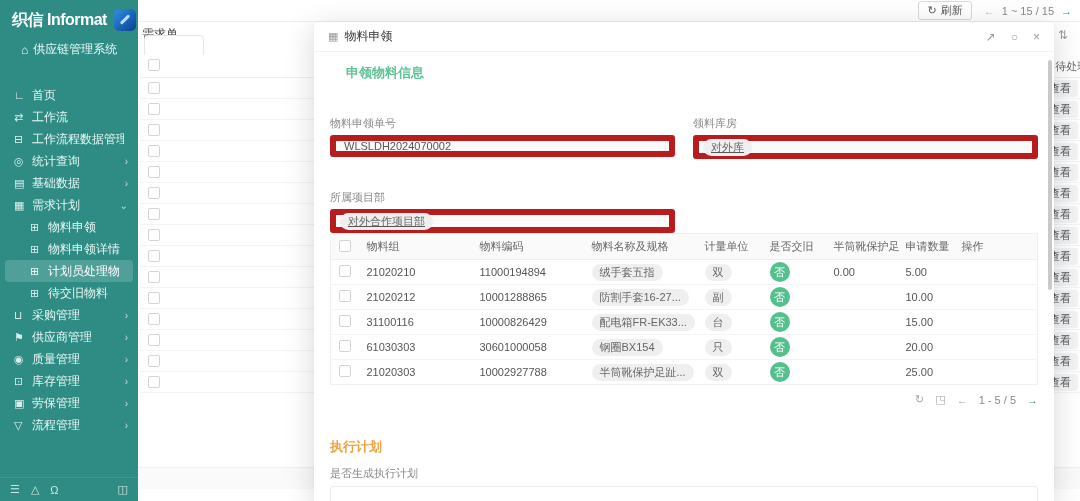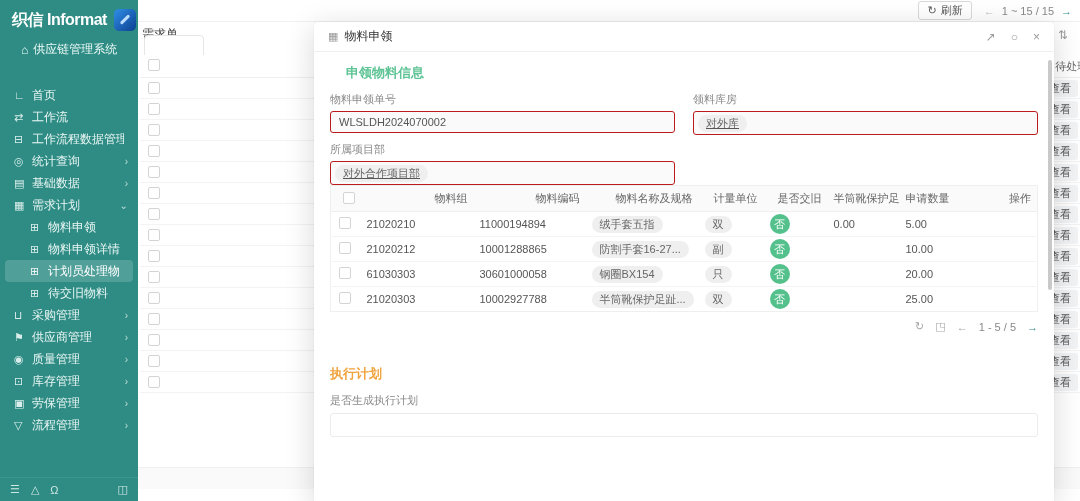--- a/index.html
+++ b/index.html
@@ -57,33 +57,33 @@
   .modal-actions span { cursor:pointer; }
   .modal-body { padding:8px 16px 0; position:relative; }
   .modal-vscroll { position:absolute; right:2px; top:38px; width:4px; height:230px; background:#c9c9c9; border-radius:2px; z-index:11; cursor:pointer; }
 
   .sec-title { font-size:13px; font-weight:bold; margin:4px 0 10px; }
   .sec-title.green { color:#5ec495;margin-left:16px; }
   .sec-title.orange { color:#f0a43e; margin-top:32px; }
 
   .field-grid { display:grid; grid-template-columns:1fr 1fr; column-gap:18px; row-gap:7px; }
   .field.full { grid-column:1 / -1; }
-  .field label { display:block; font-size:11px; color:#8a8a8a; margin-bottom:4px; }
-  .input { height:22px; background:#fafafa; border:1px solid #b91c1c; border-radius:3px; display:flex; align-items:center; padding:0 8px; font-size:11px; color:#555; }
+  .field label { display:block; font-size:11px; color:#8a8a8a; margin-bottom:4px;margin-top:24px; }
+  .input { height:22px; background:#fafafa; border:6px solid #b91c1c; border-radius:3px; display:flex; align-items:center; padding:0 8px; font-size:11px; color:#555; }
   .input.white { background:#fff; padding:0 10px; }
   .input.boxed { padding:0 4px; height:24px;text-decoration:underline; }
   .placeholder { color:#c3c3c3; }
   .tag { background:#efefef; border-radius:9px; padding:1px 8px; font-size:11px; color:#666; white-space:nowrap; display:inline-block; }
   .pill { background:#54c18c; color:#fff; border-radius:10px; padding:2px 9px; font-size:11px; white-space:nowrap; display:inline-block; }
   .pill.circle { width:20px; height:20px; padding:0; line-height:20px; text-align:center; border-radius:50%; }
 
   .sub-label { font-size:11px; color:#8a8a8a; margin:10px 0 5px; }
 
   table.dtable { width:100%; border:1px solid #efefef; border-collapse:collapse; table-layout:fixed; font-size:11px; color:#555; }
-  .dtable th { background:#fafafa; font-weight:normal; color:#666; text-align:right; padding:5px 6px; border-bottom:1px solid #efefef; white-space:nowrap; overflow:hidden; }
+  .dtable th { background:#fafafa; font-weight:normal; color:#666; text-align:left; padding:5px 6px; border-bottom:1px solid #efefef; white-space:nowrap; overflow:hidden; }
   .dtable td { padding:2px 6px; height:21px; border-bottom:1px solid #f4f4f4; white-space:nowrap; overflow:hidden; }
   .dtable tr:last-child td { border-bottom:none; }
   .dtable .cbc { padding-left:8px; }
 
   .table-pager { display:flex; justify-content:flex-end; align-items:center; gap:11px; color:#a8a8a8; font-size:11px; margin-top:8px; }
   .table-pager .pg-text { color:#8a8a8a; }
   .table-pager .next { color:#2e8c85; }
 
   .gen-box { border:1px solid #ececec; border-radius:3px; height:24px; display:flex; align-items:center; padding:0 5px; background:#fff; }
 </style>
@@ -427,20 +427,31 @@
               <td>21020212</td>
               <td>10001288865</td>
               <td><span class="tag">防割手套16-27...</span></td>
               <td><span class="tag">副</span></td>
               <td><span class="pill circle">否</span></td>
               <td></td>
               <td>10.00</td>
               <td></td>
             </tr>
 
+            <tr>
+              <td class="cbc"><span class="cb"></span></td>
+              <td>31100116</td>
+              <td>10000826429</td>
+              <td><span class="tag">配电箱FR-EK33...</span></td>
+              <td><span class="tag">台</span></td>
+              <td><span class="pill circle">否</span></td>
+              <td></td>
+              <td>15.00</td>
+              <td></td>
+            </tr>
 
             <tr>
               <td class="cbc"><span class="cb"></span></td>
               <td>61030303</td>
               <td>30601000058</td>
               <td><span class="tag">钢圈BX154</span></td>
               <td><span class="tag">只</span></td>
               <td><span class="pill circle">否</span></td>
               <td></td>
               <td>20.00</td>

